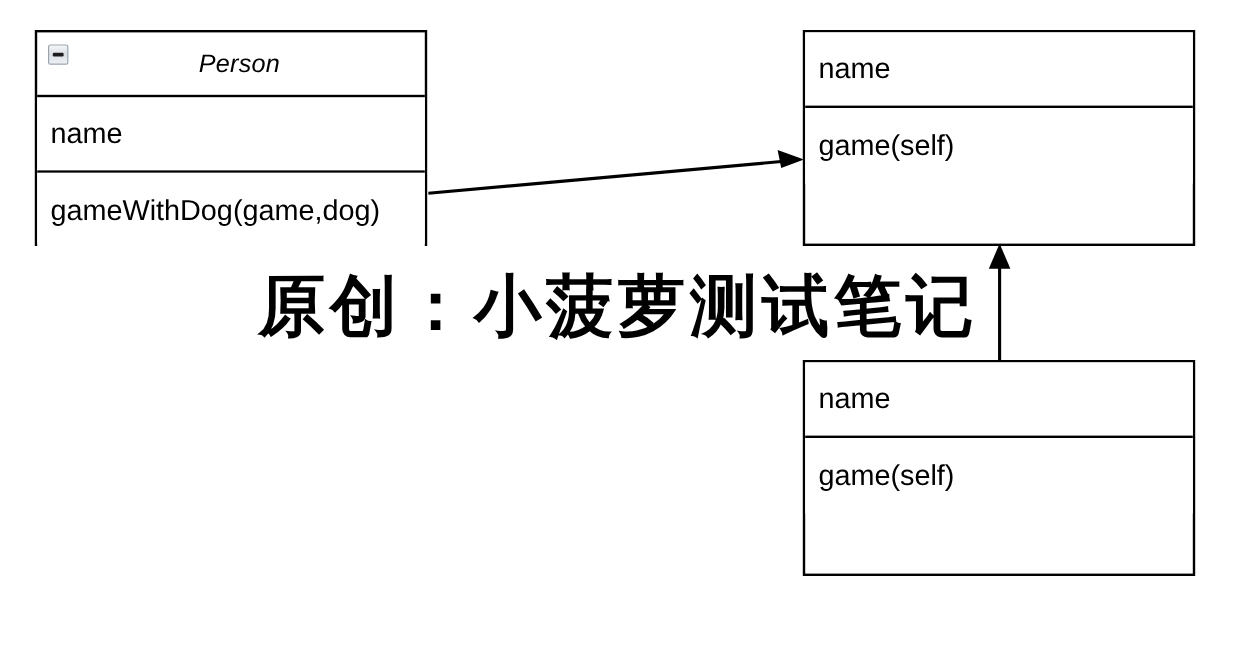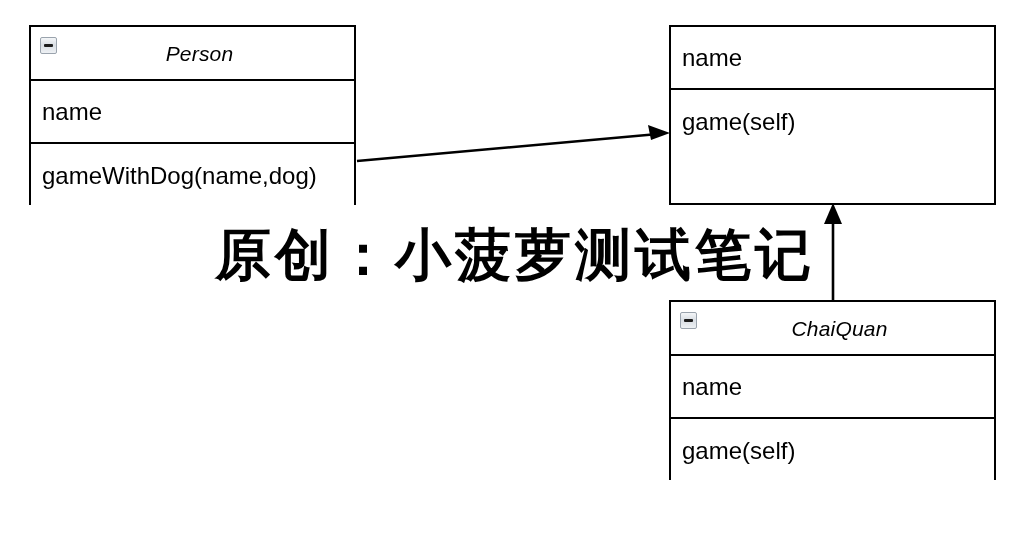--- a/index.html
+++ b/index.html
@@ -130,32 +130,26 @@
   </svg>
 
   <div class="uml-class" id="class-person">
     <div class="uml-header">
       <span class="collapse-icon">
         <span class="bar"></span>
       </span>
       <span class="uml-title">Person</span>
     </div>
     <div class="uml-row divided">name</div>
-    <div class="uml-row">gameWithDog(name,dog)</div>
+    <div class="uml-row">gameWithDog(game,dog)</div>
   </div>
 
   <div class="uml-class" id="class-dog">
     <div class="uml-row divided">name</div>
     <div class="uml-row">game(self)</div>
   </div>
 
   <div class="uml-class" id="class-chaiquan">
-    <div class="uml-header">
-      <span class="collapse-icon">
-        <span class="bar"></span>
-      </span>
-      <span class="uml-title">ChaiQuan</span>
-    </div>
     <div class="uml-row divided">name</div>
     <div class="uml-row">game(self)</div>
   </div>
 
 </div>
 
 </body></html>

